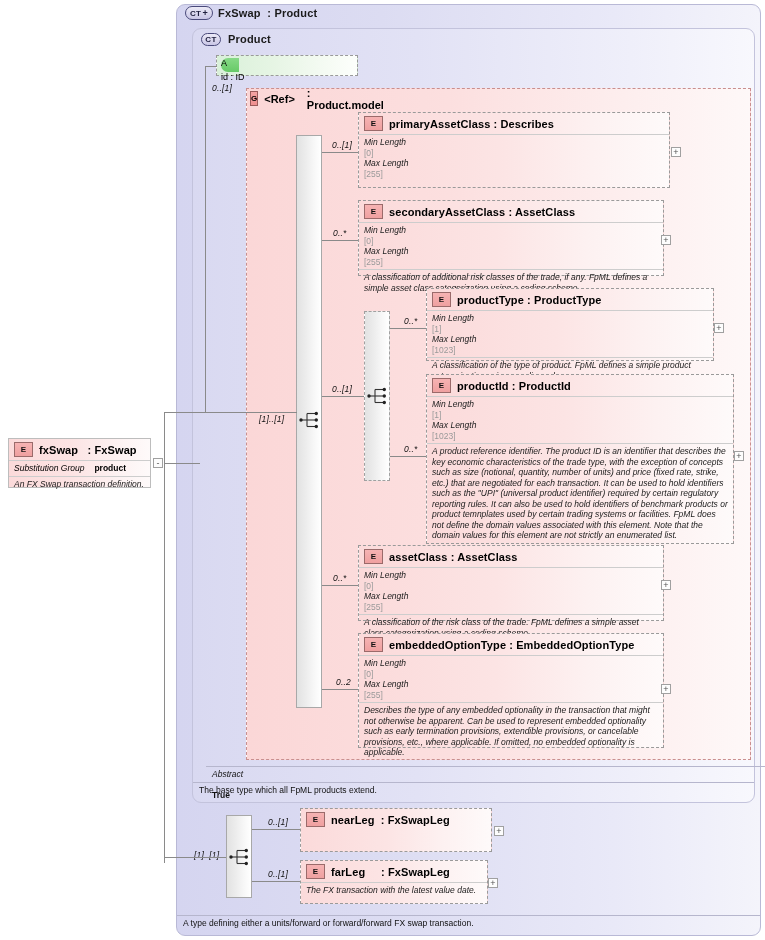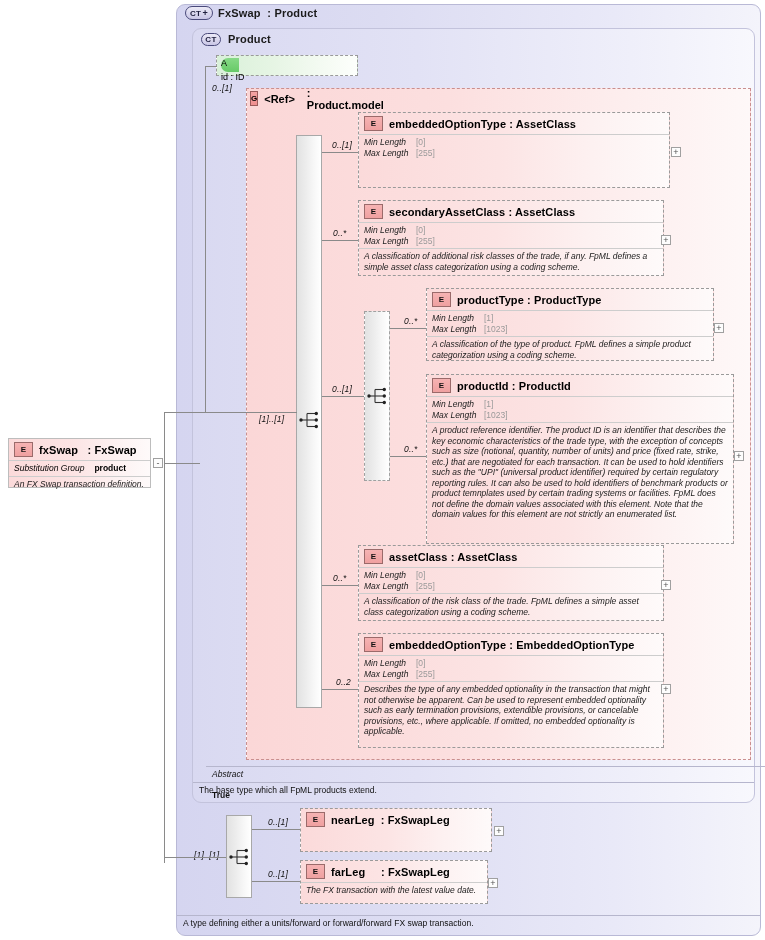--- a/index.html
+++ b/index.html
@@ -39,21 +39,21 @@
   .node .ico{
     width:17px;height:13px;border:1px solid #7a7a7a;
     display:flex;align-items:center;justify-content:center;
     font-size:8px;font-weight:bold;color:#111;flex:none;
   }
   .node .nm{font-size:11px;font-weight:bold;white-space:pre;letter-spacing:.1px;}
   .node .facets{
     border-top:1px solid #cdcdcd;padding:2px 5px 2px 5px;
     font-style:italic;font-size:8.5px;line-height:10.5px;
   }
-  .node .facets .row{display:flex;}
+  .node .facets .row{display:flex;flex-direction:column;}
   .node .facets .lbl{width:52px;color:#222;}
   .node .facets .val{color:#9a9a9a;font-style:normal;}
   .node .doc{
     border-top:1px solid #cdcdcd;padding:2px 5px 3px 5px;
     font-style:italic;font-size:8.5px;line-height:10.5px;color:#1b1b1b;
   }
 
   
   .el{background:linear-gradient(to right,#fbdada 0%,#fce4e4 45%,#fdf1f1 75%,#fefafa 100%);}
   .el .ico{background:linear-gradient(to bottom,#f6b3b3,#efa0a0);border-color:#9a6a6a;}
@@ -180,21 +180,21 @@
 </svg>
 <div class="abs card" style="left:259px;top:414px;">[1]..[1]</div>
 
 <div class="abs ln lnh" style="left:205px;top:412px;width:92px;"></div>
 
 <div class="abs node dashed el" style="left:358px;top:112px;width:312px;height:76px;">
   <div class="hdr">
     <div class="ico">
         <span>E</span>
       </div>
-    <span class="nm">embeddedOptionType : AssetClass</span>
+    <span class="nm">primaryAssetClass : Describes</span>
   </div>
   <div class="facets">
     <div class="row">
         <span class="lbl">Min Length</span>
         <span class="val">[0]</span>
       </div>
     <div class="row">
         <span class="lbl">Max Length</span>
         <span class="val">[255]</span>
       </div>

